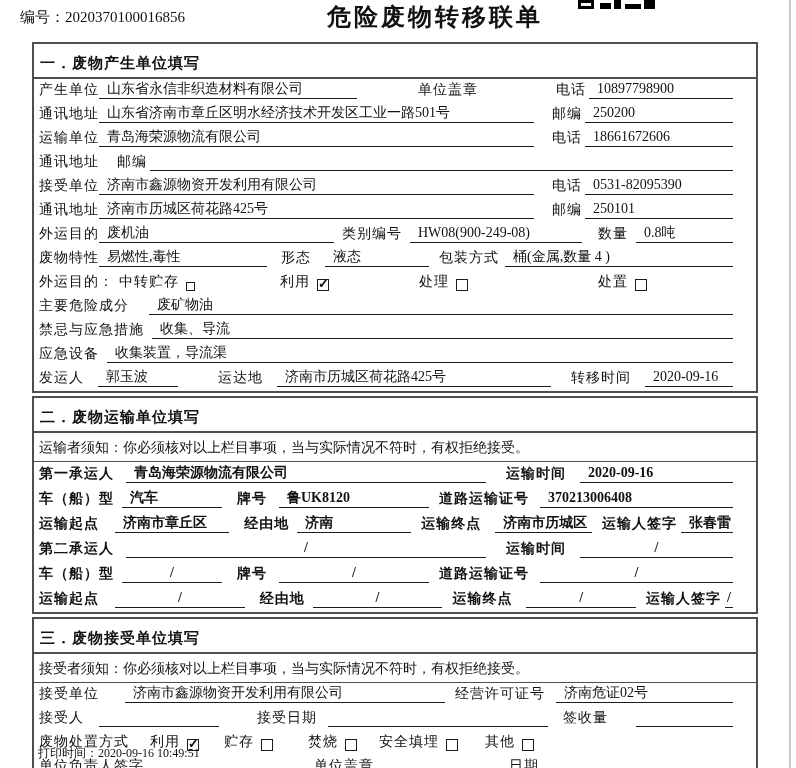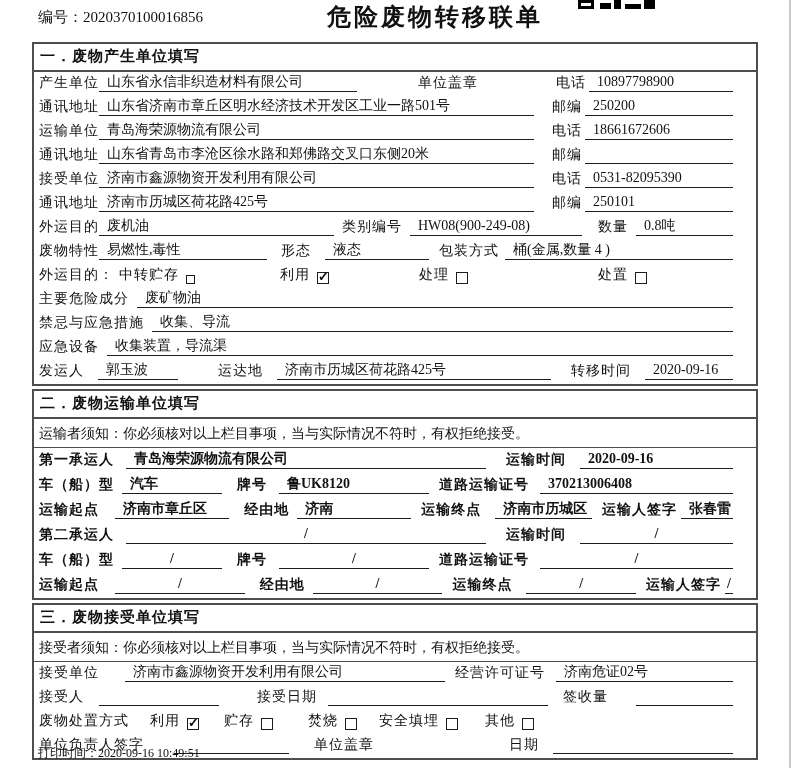--- a/index.html
+++ b/index.html
@@ -1,28 +1,28 @@
 <!DOCTYPE html>
 <html><head>
 <meta charset="utf-8">
 <style>
   html,body{margin:0;padding:0;background:#fff;}
   .page{position:relative;width:796px;height:768px;background:#ffffff;
         font-family:"Liberation Serif","DejaVu Serif",serif;color:#111;overflow:hidden;}
   .edge-line{position:absolute;left:789px;top:0;width:2px;height:768px;background:#c9c9c9;}
   
-  .serial{position:absolute;left:38px;top:8px;font-size:15px;white-space:nowrap;}
+  .serial{position:absolute;left:20px;top:8px;font-size:15px;white-space:nowrap;}
   .doc-title{position:absolute;left:327px;top:1px;font-size:24px;font-weight:bold;letter-spacing:3px;white-space:nowrap;}
   .qr{position:absolute;left:578px;top:0;height:9px;display:flex;align-items:flex-start;}
   .qr div{background:#000;}
   
   .form{position:absolute;left:32px;top:42px;width:726px;}
   .section{border:2px solid #4e4e4e;background:#fff;box-sizing:border-box;}
   .section + .section{margin-top:3px;}
-  .sec-head{font-size:15px;font-weight:bold;padding:3px 8px 4px 6px;border-bottom:2px solid #4e4e4e;
+  .sec-head{font-size:15px;font-weight:bold;padding:10px 8px 4px 6px;border-bottom:2px solid #4e4e4e;
             font-family:"Liberation Sans","DejaVu Sans",sans-serif;letter-spacing:1px;}
   .row{display:flex;align-items:flex-end;height:24px;padding:0 23px 4px 5px;font-size:14px;box-sizing:border-box;}
   .row2{height:25px;font-weight:bold;}
   .notice{height:29px;padding:7px 5px 4px 5px;border-bottom:1px solid #4e4e4e;font-size:14px;box-sizing:border-box;display:flex;align-items:flex-end;}
   .lbl{white-space:nowrap;letter-spacing:1px;}
   .val{border-bottom:1px solid #1c1c1c;white-space:nowrap;padding:0 2px 1px 8px;line-height:1.05;box-sizing:border-box;}
   .ctr{text-align:center;padding-left:2px;}
   .grow{flex:1;}
   .cb{display:inline-block;width:12px;height:12px;border:1px solid #1c1c1c;position:relative;
       margin-left:7px;vertical-align:-1px;box-sizing:border-box;}
@@ -72,21 +72,20 @@
 
       <div class="row">
         <span class="lbl">运输单位</span>
         <span class="val" style="width:435px;">青岛海荣源物流有限公司</span>
         <span class="lbl" style="margin-left:18px;">电话</span>
         <span class="val grow" style="margin-left:3px;">18661672606</span>
       </div>
 
       <div class="row">
         <span class="lbl">通讯地址</span>
-        <span class="val" style="width:435px;">山东省青岛市李沧区徐水路和郑佛路交叉口东侧20米</span>
         <span class="lbl" style="margin-left:18px;">邮编</span>
         <span class="val grow" style="margin-left:3px;"></span>
       </div>
 
       <div class="row">
         <span class="lbl">接受单位</span>
         <span class="val" style="width:435px;">济南市鑫源物资开发利用有限公司</span>
         <span class="lbl" style="margin-left:18px;">电话</span>
         <span class="val grow" style="margin-left:3px;">0531-82095390</span>
       </div>
@@ -131,21 +130,21 @@
           <span class="cb"></span>
         </span>
         <span class="cbl" style="margin-left:130px;">
           <span>处置</span>
           <span class="cb"></span>
         </span>
       </div>
 
       <div class="row">
         <span class="lbl">主要危险成分</span>
-        <span class="val grow" style="margin-left:8px;">废矿物油</span>
+        <span class="val grow" style="margin-left:20px;">废矿物油</span>
       </div>
 
       <div class="row">
         <span class="lbl">禁忌与应急措施</span>
         <span class="val grow" style="margin-left:8px;">收集、导流</span>
       </div>
 
       <div class="row">
         <span class="lbl">应急设备</span>
         <span class="val grow" style="margin-left:8px;">收集装置，导流渠</span>

